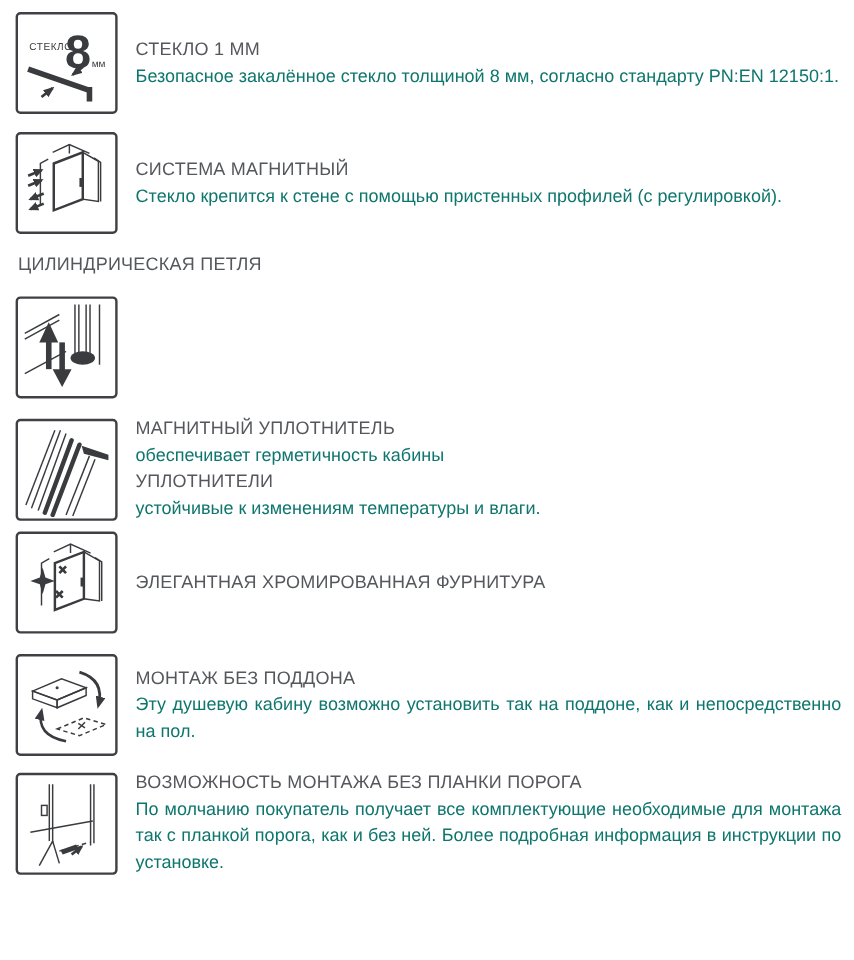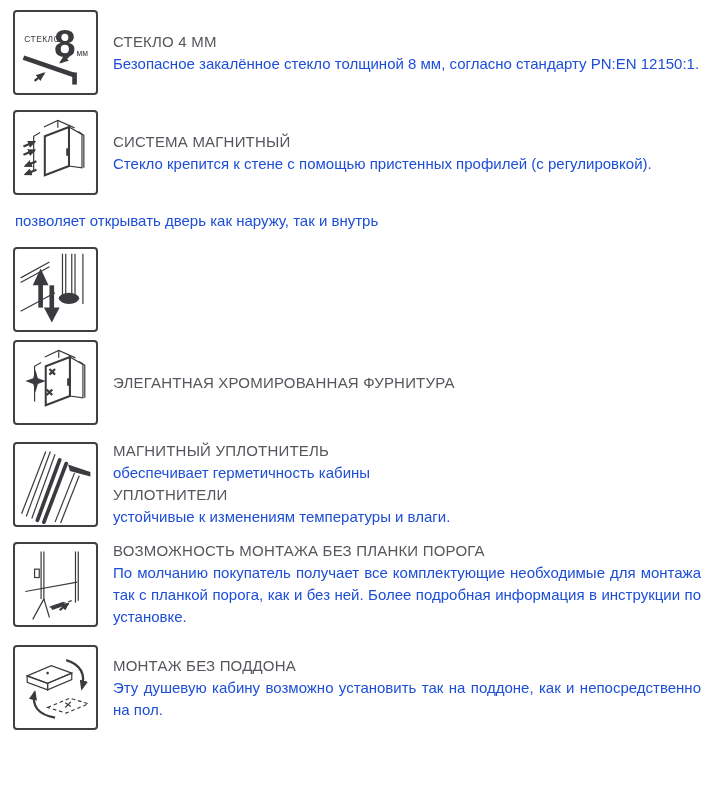--- a/index.html
+++ b/index.html
@@ -17,21 +17,21 @@
     border:2px solid #3f4044;border-radius:4px;margin-left:13px;
     background:#fff;display:flex;align-items:center;justify-content:center;
   }
   .icon svg{display:block;}
   .txt{flex:1;margin-left:15px;padding-right:11px;}
   .title{
     font-size:15px;line-height:22px;color:#55575c;
     letter-spacing:0.2px;margin:0;font-weight:400;
   }
   .body{
-    font-size:15px;line-height:22px;color:#1d4ed8;margin:0;
+    font-size:15px;line-height:22px;color:#0f766e;margin:0;
     text-align:justify;
   }
   
   .s{stroke:#3a3b3f;fill:none;stroke-width:1.3;}
   .s2{stroke:#3a3b3f;fill:none;stroke-width:2.4;}
   .s5{stroke:#3a3b3f;fill:none;stroke-width:5;}
   .f{fill:#3a3b3f;stroke:none;}
   .wf{fill:#ffffff;stroke:#3a3b3f;stroke-width:2.2;}
   svg text{fill:#3a3b3f;font-family:"Liberation Sans", sans-serif;}
 </style>
@@ -51,21 +51,21 @@
         <text x="9" y="31" font-size="9" letter-spacing="0.5">СТЕКЛО</text>
         <text x="41" y="47" font-size="42" font-weight="bold">8</text>
         <text x="65" y="46" font-size="9">мм</text>
         <line class="s5" x1="8" y1="48" x2="63" y2="67"></line>
         <line class="s5" x1="63" y1="64" x2="63" y2="77"></line>
         <line class="s2" x1="57" y1="46" x2="48" y2="53" marker-end="url(#m1)"></line>
         <line class="s2" x1="20" y1="73" x2="30" y2="65" marker-end="url(#m1)"></line>
       </svg>
     </div>
     <div class="txt">
-      <p class="title">СТЕКЛО 4 ММ</p>
+      <p class="title">СТЕКЛО 1 ММ</p>
       <p class="body">Безопасное закалённое стекло толщиной 8 мм, согласно стандарту PN:EN 12150:1.</p>
     </div>
   </div>
 
   <div class="row mt15">
     <div class="icon">
       <svg width="79" height="79" viewBox="0 0 85 85">
         <defs>
             <marker id="m2" markerUnits="userSpaceOnUse" markerWidth="9" markerHeight="8" refX="7" refY="4" orient="auto">
               <path d="M0,0 L9,4 L0,8 Z" fill="#3a3b3f"></path>
@@ -85,21 +85,21 @@
       </svg>
     </div>
     <div class="txt">
       <p class="title">СИСТЕМА МАГНИТНЫЙ</p>
       <p class="body">Стекло крепится к стене с помощью пристенных профилей (с регулировкой).</p>
     </div>
   </div>
 
   <div class="row mt15">
     <div class="txt">
-      <p class="body">позволяет открывать дверь как наружу, так и внутрь</p>
+      <p class="title">ЦИЛИНДРИЧЕСКАЯ ПЕТЛЯ</p>
     </div>
   </div>
 
   <div class="row mt15">
     <div class="icon">
       <svg width="79" height="79" viewBox="0 0 85 85">
         <line class="s" x1="5" y1="30" x2="36" y2="13"></line>
         <line class="s" x1="5" y1="35" x2="36" y2="18"></line>
         <line class="s" x1="5" y1="66" x2="42" y2="46"></line>
         <line class="s" x1="50" y1="4" x2="50" y2="50"></line>
@@ -109,58 +109,82 @@
         <line class="s" x1="72" y1="4" x2="72" y2="58"></line>
         <ellipse class="f" cx="57" cy="52" rx="11" ry="6"></ellipse>
         <rect class="f" x="24" y="36" width="5" height="26"></rect>
         <polygon class="f" points="18,38 26.5,20 35,38"></polygon>
         <rect class="f" x="36" y="38" width="5" height="26"></rect>
         <polygon class="f" points="30,62 38.5,78 47,62"></polygon>
       </svg>
     </div>
   </div>
 
+  <div class="row mt15">
+    <div class="icon">
+      <svg width="79" height="79" viewBox="0 0 85 85">
+        <line class="s" x1="32" y1="7" x2="6" y2="74"></line>
+        <line class="s" x1="37" y1="7" x2="11" y2="77"></line>
+        <line class="s" x1="42" y1="10" x2="17" y2="79"></line>
+        <line x1="47" y1="16" x2="23" y2="81" stroke="#3a3b3f" stroke-width="4" stroke-linecap="round"></line>
+        <line x1="54" y1="20" x2="30" y2="83" stroke="#3a3b3f" stroke-width="4" stroke-linecap="round"></line>
+        <polygon class="f" points="56,21 80,29 80,34 58,28"></polygon>
+        <line class="s" x1="63" y1="30" x2="42" y2="83"></line>
+        <line class="s" x1="68" y1="33" x2="48" y2="84"></line>
+      </svg>
+    </div>
+    <div class="txt">
+      <p class="title">МАГНИТНЫЙ УПЛОТНИТЕЛЬ</p>
+      <p class="body">обеспечивает герметичность кабины</p>
+      <p class="title">УПЛОТНИТЕЛИ</p>
+      <p class="body">устойчивые к изменениям температуры и влаги.</p>
+    </div>
+  </div>
+
   <div class="row mt8">
     <div class="icon">
       <svg width="79" height="79" viewBox="0 0 85 85">
         <path class="s" d="M31,15 L46,8 L64,16"></path>
         <line class="s" x1="46" y1="8" x2="46" y2="16"></line>
         <path class="s" d="M27,21 L20,25 L20,63"></path>
         <path class="s" d="M68,20 L74,24 L74,59"></path>
         <polygon class="s" points="58,15 72,23 72,59 58,57"></polygon>
         <polygon class="wf" points="32,25 58,15 58,57 32,67"></polygon>
         <rect class="f" x="55" y="38" width="4" height="8"></rect>
         <path class="f" d="M21,29 L23.5,38 L32,41 L23.5,44 L21,53 L18.5,44 L10,41 L18.5,38 Z"></path>
         <path class="s2" d="M36,28 l6,6 M42,28 l-6,6"></path>
         <path class="s2" d="M33,50 l6,6 M39,50 l-6,6"></path>
       </svg>
     </div>
     <div class="txt">
       <p class="title">ЭЛЕГАНТНАЯ ХРОМИРОВАННАЯ ФУРНИТУРА</p>
     </div>
   </div>
 
-  <div class="row mt15">
-    <div class="icon">
-      <svg width="79" height="79" viewBox="0 0 85 85">
-        <line class="s" x1="32" y1="7" x2="6" y2="74"></line>
-        <line class="s" x1="37" y1="7" x2="11" y2="77"></line>
-        <line class="s" x1="42" y1="10" x2="17" y2="79"></line>
-        <line x1="47" y1="16" x2="23" y2="81" stroke="#3a3b3f" stroke-width="4" stroke-linecap="round"></line>
-        <line x1="54" y1="20" x2="30" y2="83" stroke="#3a3b3f" stroke-width="4" stroke-linecap="round"></line>
-        <polygon class="f" points="56,21 80,29 80,34 58,28"></polygon>
-        <line class="s" x1="63" y1="30" x2="42" y2="83"></line>
-        <line class="s" x1="68" y1="33" x2="48" y2="84"></line>
-      </svg>
-    </div>
-    <div class="txt">
-      <p class="title">МАГНИТНЫЙ УПЛОТНИТЕЛЬ</p>
-      <p class="body">обеспечивает герметичность кабины</p>
-      <p class="title">УПЛОТНИТЕЛИ</p>
-      <p class="body">устойчивые к изменениям температуры и влаги.</p>
+  <div class="row mt17">
+    <div class="icon">
+      <svg width="79" height="79" viewBox="0 0 85 85">
+        <defs>
+            <marker id="m7" markerUnits="userSpaceOnUse" markerWidth="11" markerHeight="9" refX="8" refY="4.5" orient="auto">
+              <path d="M0,0 L11,4.5 L0,9 Z" fill="#3a3b3f"></path>
+            </marker>
+          </defs>
+        <polygon class="s" points="12,30 38,19 60,27 34,38"></polygon>
+        <polygon class="s" points="12,30 12,37 34,45 34,38"></polygon>
+        <polygon class="s" points="34,38 34,45 60,34 60,27"></polygon>
+        <circle class="f" cx="34" cy="27" r="1.4"></circle>
+        <polygon class="s" points="34,64 58,54 78,60 54,70" stroke-dasharray="4 3"></polygon>
+        <path class="s" d="M53,59 l6,4 M59,58 l-6,6"></path>
+        <path class="s2" d="M54,13 Q77,20 71,43" marker-end="url(#m7)"></path>
+        <path class="s2" d="M42,75 Q15,70 20,48" marker-end="url(#m7)"></path>
+      </svg>
+    </div>
+    <div class="txt">
+      <p class="title">МОНТАЖ БЕЗ ПОДДОНА</p>
+      <p class="body">Эту душевую кабину возможно установить так на поддоне, как и непосредственно на пол.</p>
     </div>
   </div>
 
   <div class="row mt12">
     <div class="icon">
       <svg width="79" height="79" viewBox="0 0 85 85">
         <defs>
             <marker id="m8" markerUnits="userSpaceOnUse" markerWidth="9" markerHeight="8" refX="7" refY="4" orient="auto">
               <path d="M0,0 L9,4 L0,8 Z" fill="#3a3b3f"></path>
             </marker>
@@ -177,37 +201,13 @@
         <polygon class="f" points="37,66 51,61 53,65 39,70"></polygon>
         <line class="s2" x1="47" y1="70" x2="56" y2="63" marker-end="url(#m8)"></line>
       </svg>
     </div>
     <div class="txt">
       <p class="title">ВОЗМОЖНОСТЬ МОНТАЖА БЕЗ ПЛАНКИ ПОРОГА</p>
       <p class="body">По молчанию покупатель получает все комплектующие необходимые для монтажа так с планкой порога, как и без ней. Более подробная информация в инструкции по установке.</p>
     </div>
   </div>
 
-  <div class="row mt17">
-    <div class="icon">
-      <svg width="79" height="79" viewBox="0 0 85 85">
-        <defs>
-            <marker id="m7" markerUnits="userSpaceOnUse" markerWidth="11" markerHeight="9" refX="8" refY="4.5" orient="auto">
-              <path d="M0,0 L11,4.5 L0,9 Z" fill="#3a3b3f"></path>
-            </marker>
-          </defs>
-        <polygon class="s" points="12,30 38,19 60,27 34,38"></polygon>
-        <polygon class="s" points="12,30 12,37 34,45 34,38"></polygon>
-        <polygon class="s" points="34,38 34,45 60,34 60,27"></polygon>
-        <circle class="f" cx="34" cy="27" r="1.4"></circle>
-        <polygon class="s" points="34,64 58,54 78,60 54,70" stroke-dasharray="4 3"></polygon>
-        <path class="s" d="M53,59 l6,4 M59,58 l-6,6"></path>
-        <path class="s2" d="M54,13 Q77,20 71,43" marker-end="url(#m7)"></path>
-        <path class="s2" d="M42,75 Q15,70 20,48" marker-end="url(#m7)"></path>
-      </svg>
-    </div>
-    <div class="txt">
-      <p class="title">МОНТАЖ БЕЗ ПОДДОНА</p>
-      <p class="body">Эту душевую кабину возможно установить так на поддоне, как и непосредственно на пол.</p>
-    </div>
-  </div>
-
 </div>
 
 </body></html>

